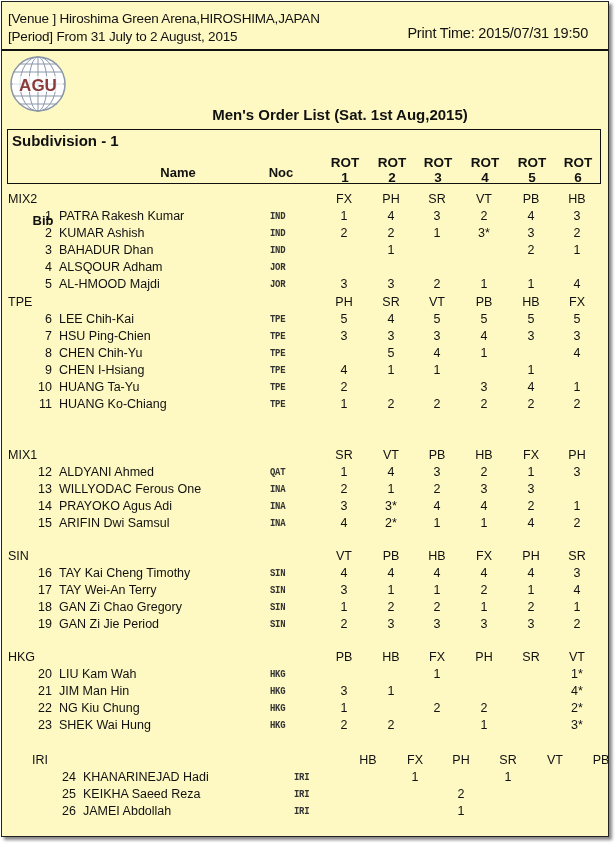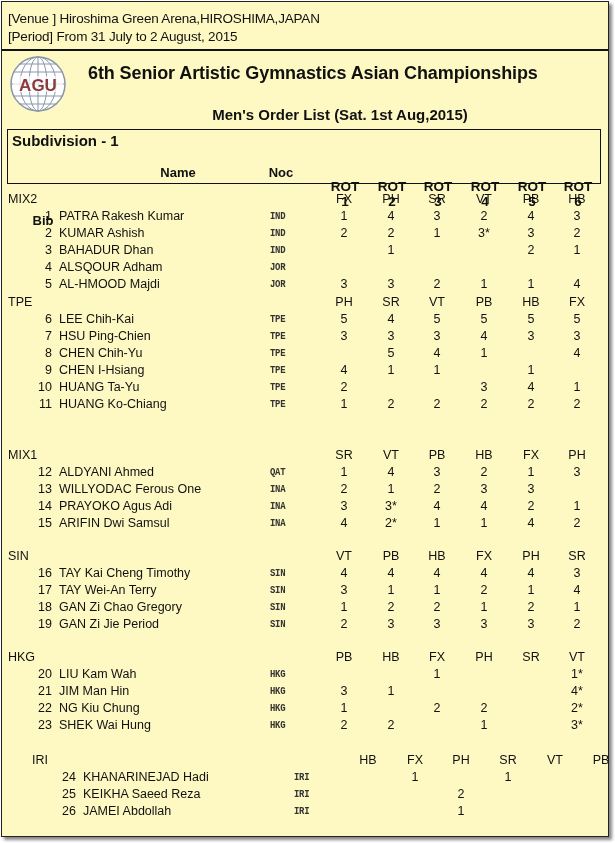--- a/index.html
+++ b/index.html
@@ -9,55 +9,55 @@
   .venue { left:6px; top:9px; }
   .period { left:6px; top:27px; }
   .print { right:20px; top:23px; font-size:14.5px; }
   .rule { position:absolute; left:0; right:0; top:47px; border-top:2px solid #111; }
   .logo { position:absolute; left:6px; top:52px; width:60px; height:60px; }
   .title { position:absolute; left:86px; top:61px; font-size:18px; font-weight:bold; letter-spacing:-0.1px; }
   .subtitle { position:absolute; left:0; right:0; top:104px; text-align:center; font-size:15px; font-weight:bold; padding-left:70px; box-sizing:border-box; }
   .subbox { position:absolute; left:5px; top:127px; width:594px; height:55px; border:1px solid #111; box-sizing:border-box; }
   .subtitle-sd { position:absolute; left:4px; top:2px; font-size:15px; font-weight:bold; }
   .colh { position:absolute; font-size:13px; font-weight:bold; text-align:center; }
-  .rot { position:absolute; top:25px; width:40px; font-size:13.5px; text-align:center; line-height:15px; font-weight:bold;margin-top:24px; }
+  .rot { position:absolute; top:25px; width:40px; font-size:13.5px; text-align:center; line-height:15px; font-weight:bold; }
   .group { position:absolute; left:0; width:606px; }
   .grp-row { position:relative; height:17px; font-size:12.5px; }
   .grp-label { position:absolute; left:6px; top:0; }
   .ap { position:absolute; top:0; width:40px; text-align:center; }
   .row { position:relative; height:17px; font-size:12.5px; }
   .bib { position:absolute; left:30px; width:20px; text-align:right; top:0; }
   .name { position:absolute; left:57px; top:0; white-space:nowrap; }
   .noc { position:absolute; left:268px; top:1px; font-family:"Liberation Mono", monospace; font-size:10.5px; font-weight:bold; color:#333; letter-spacing:-0.3px; transform:scaleX(0.85); transform-origin:left; }
   .cell { position:absolute; top:0; width:40px; text-align:center; }
   .c1{left:322px}.c2{left:369px}.c3{left:415px}.c4{left:462px}.c5{left:509px}.c6{left:555px}
 </style>
 </head>
 <body>
 
 <div class="page">
   <div class="hdr-line venue">[Venue ]  Hiroshima Green Arena,HIROSHIMA,JAPAN</div>
   <div class="hdr-line period">[Period]  From 31 July to 2 August, 2015</div>
+  <div class="hdr-line print">Print Time: 2015/07/31  19:50</div>
   <div class="rule"></div>
 
   <svg class="logo" viewBox="0 0 60 60">
     <circle cx="30" cy="30" r="27" fill="#fff" stroke="#8a97a8" stroke-width="1.5"></circle>
     <ellipse cx="30" cy="30" rx="9" ry="27" fill="none" stroke="#8a97a8" stroke-width="1"></ellipse>
     <ellipse cx="30" cy="30" rx="18" ry="27" fill="none" stroke="#8a97a8" stroke-width="1"></ellipse>
     <line x1="30" y1="3" x2="30" y2="57" stroke="#8a97a8" stroke-width="1"></line>
     <line x1="5" y1="18" x2="55" y2="18" stroke="#8a97a8" stroke-width="1"></line>
     <line x1="3" y1="30" x2="57" y2="30" stroke="#8a97a8" stroke-width="1"></line>
     <line x1="5" y1="42" x2="55" y2="42" stroke="#8a97a8" stroke-width="1"></line>
     <line x1="11" y1="10" x2="49" y2="10" stroke="#8a97a8" stroke-width="1"></line>
     <line x1="11" y1="50" x2="49" y2="50" stroke="#8a97a8" stroke-width="1"></line>
     <rect x="5" y="22" width="50" height="16" fill="#fff" opacity="0.7"></rect>
     <text x="30" y="37" text-anchor="middle" font-family="Liberation Sans, sans-serif" font-weight="bold" font-size="17" fill="#8b3a3a">AGU</text>
   </svg>
 
-  <div class="title">6th Senior Artistic Gymnastics Asian Championships</div>
   <div class="subtitle">Men's  Order List (Sat. 1st Aug,2015)</div>
 
   <div class="subbox">
     <div class="subtitle-sd">Subdivision - 1</div>
     <div class="colh" style="left:20px;top:35px;width:30px;margin-top:48px;">Bib</div>
     <div class="colh" style="left:140px;top:35px;width:60px;">Name</div>
     <div class="colh" style="left:256px;top:35px;width:34px;">Noc</div>
     <div id="rot-headers">
         <div class="rot" style="left: 317px;">
           <div>ROT</div>

